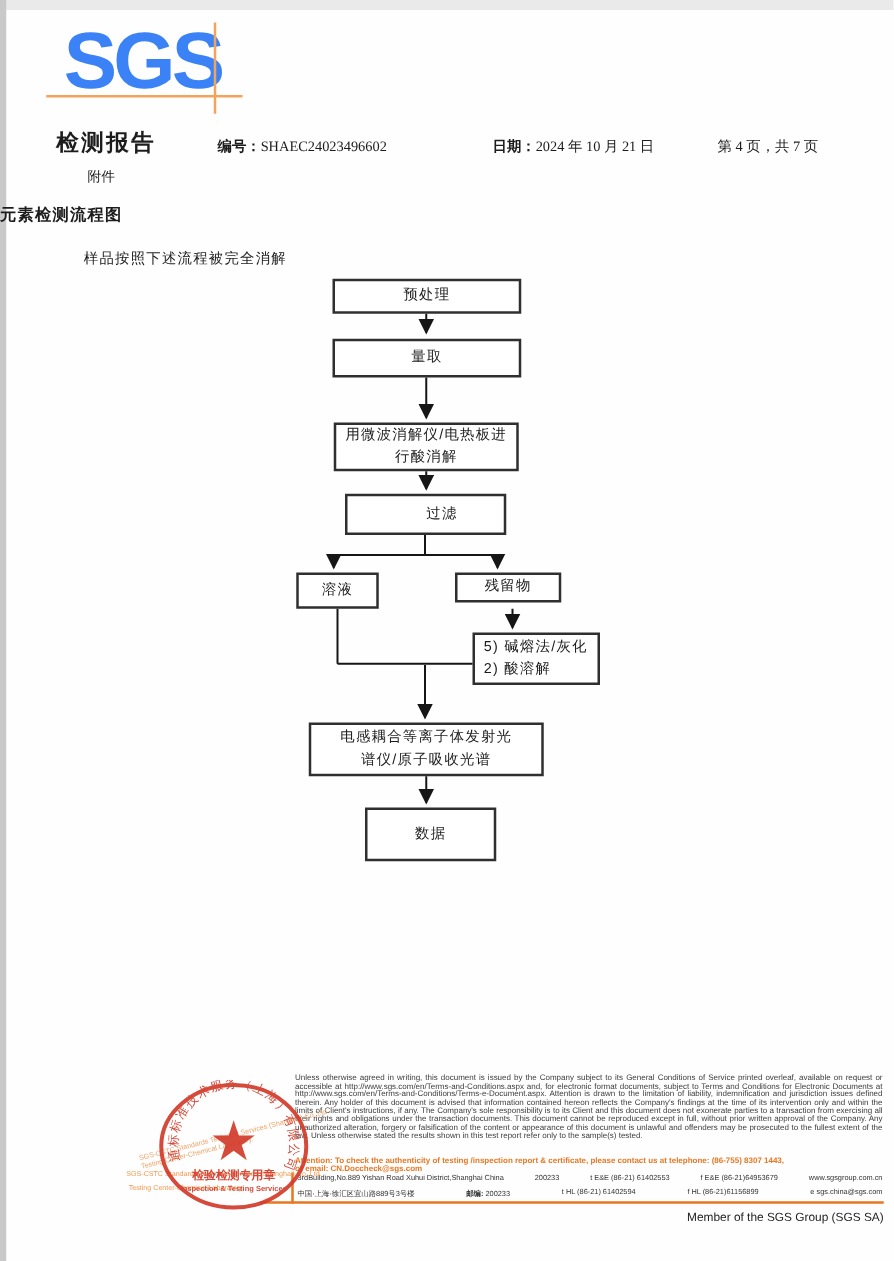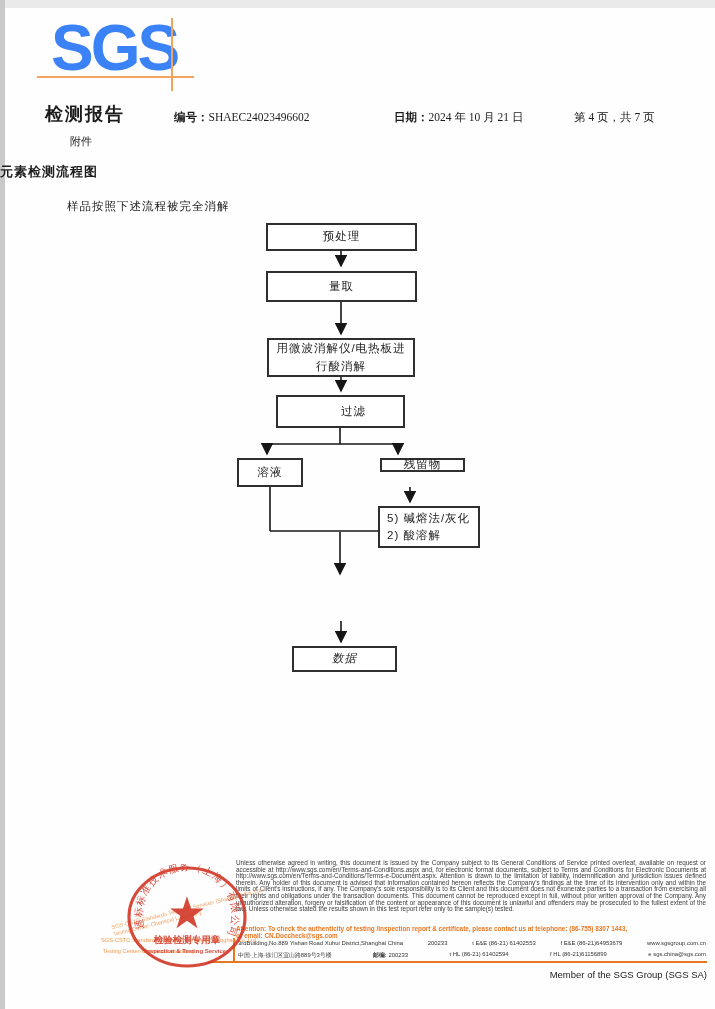--- a/index.html
+++ b/index.html
@@ -30,24 +30,24 @@
   .flow-intro { position:absolute; left:67px; top:199px; font-size:11.5px; letter-spacing:1px; }
 
   .fbox { position:absolute; border:2px solid #2f2f2f; background:#fff; display:flex;
           flex-direction:column; align-items:center; justify-content:center;
           font-size:11.5px; letter-spacing:1px; line-height:1.5; z-index:2; }
   .b1 { left:266px; top:223px; width:151px; height:28px;text-align:right; }
   .b2 { left:266px; top:271px; width:151px; height:31px; }
   .b3 { left:267px; top:338px; width:148px; height:39px; }
   .b4 { left:276px; top:395px; width:129px; height:33px;padding-left:26px; }
   .b5 { left:237px; top:458px; width:66px;  height:29px; }
-  .b6 { left:380px; top:458px; width:85px;  height:14px; }
+  .b6 { left:364px; top:458px; width:85px;  height:24px; }
   .b7 { left:378px; top:506px; width:102px; height:42px; align-items:flex-start; padding-left:7px; }
   .b8 { left:247px; top:578px; width:188px; height:43px; }
-  .b9 { left:292px; top:646px; width:105px; height:26px;font-style:italic; }
+  .b9 { left:292px; top:646px; width:105px; height:43px; }
 
   .connectors { position:absolute; left:0; top:0; width:715px; height:1009px; z-index:3; pointer-events:none; }
 
   
   .disclaimer { position:absolute; left:236px; top:860px; width:470px; font-size:6.4px;
                 line-height:6.6px; text-align:justify; color:#3b3b3b; }
   .attention  { position:absolute; left:236px; top:926px; width:470px; font-size:6.4px;
                 line-height:6.8px; font-weight:bold; color:#e87722; }
   .addr-divider { position:absolute; left:233px; top:938px; width:2px; height:25px; background:#e87722; }
   .addr-row { position:absolute; left:238px; width:468px; display:flex; justify-content:space-between;
@@ -102,20 +102,24 @@
   </div>
   <div class="fbox b5">
     <div>溶液</div>
   </div>
   <div class="fbox b6">
     <div>残留物</div>
   </div>
   <div class="fbox b7">
     <div>5) 碱熔法/灰化</div>
     <div>2) 酸溶解</div>
+  </div>
+  <div class="fbox b8">
+    <div>电感耦合等离子体发射光</div>
+    <div>谱仪/原子吸收光谱</div>
   </div>
   <div class="fbox b9">
     <div>数据</div>
   </div>
 
   <svg class="connectors" viewBox="0 0 715 1009">
     <defs>
       <marker id="ah" markerWidth="8" markerHeight="8" refX="7" refY="4" orient="auto">
         <path d="M0,0 L8,4 L0,8 Z" fill="#161616"></path>
       </marker>

